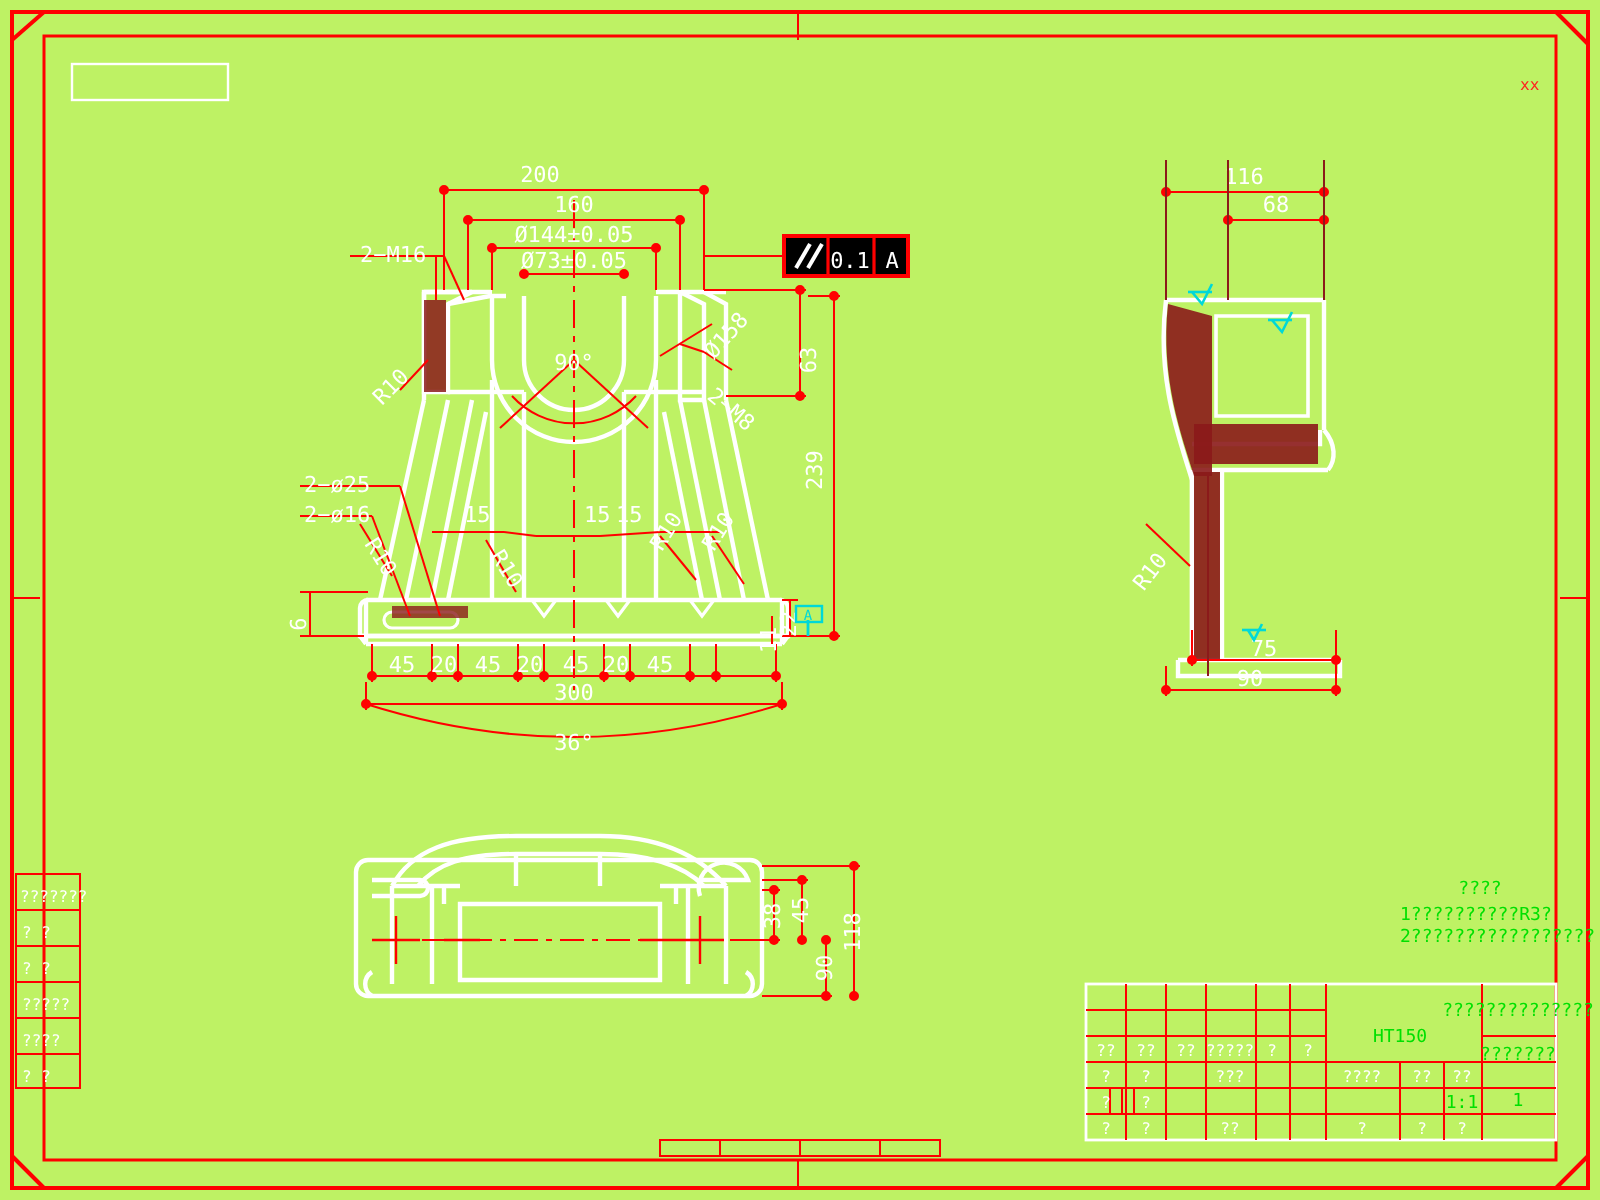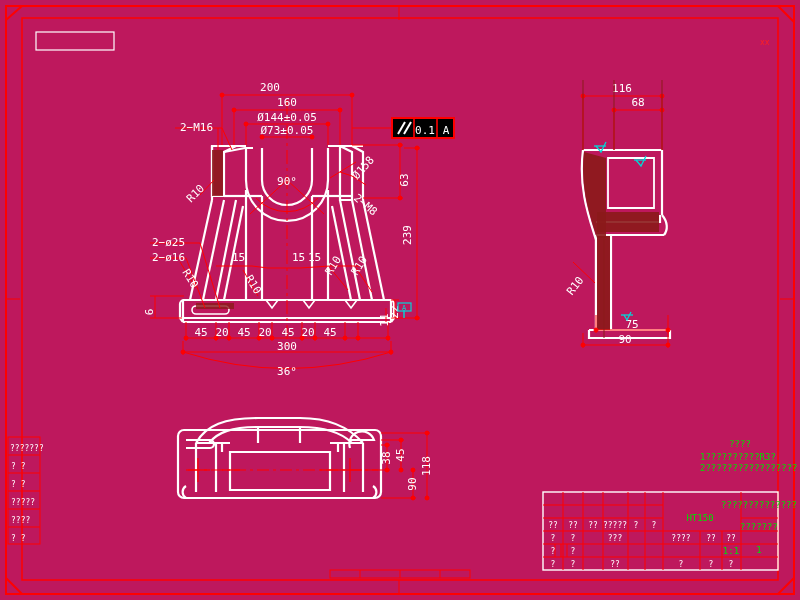--- a/index.html
+++ b/index.html
@@ -1,18 +1,18 @@
 <!DOCTYPE html>
 <html><head>
 <meta charset="utf-8">
 <title>CAD Drawing</title>
 <style>
   html,body{margin:0;padding:0;background:#000;}
   body{width:800px;height:600px;overflow:hidden;font-family:"DejaVu Sans Mono",monospace;}
-  #stage{position:relative;width:800px;height:600px;background:#be185d;}
+  #stage{position:relative;width:800px;height:600px;background:#bef264;}
   svg{position:absolute;top:0;left:0;}
   .tx{font-family:"DejaVu Sans Mono",monospace;fill:#ffffff;font-size:11px;}
   .txr{font-family:"DejaVu Sans Mono",monospace;fill:#ff2020;font-size:8px;}
   .txg{font-family:"DejaVu Sans Mono",monospace;fill:#00e000;font-size:9px;}
   .txw{font-family:"DejaVu Sans Mono",monospace;fill:#ffffff;font-size:8px;}
 </style>
 </head>
 <body>
 
 <div id="stage">

